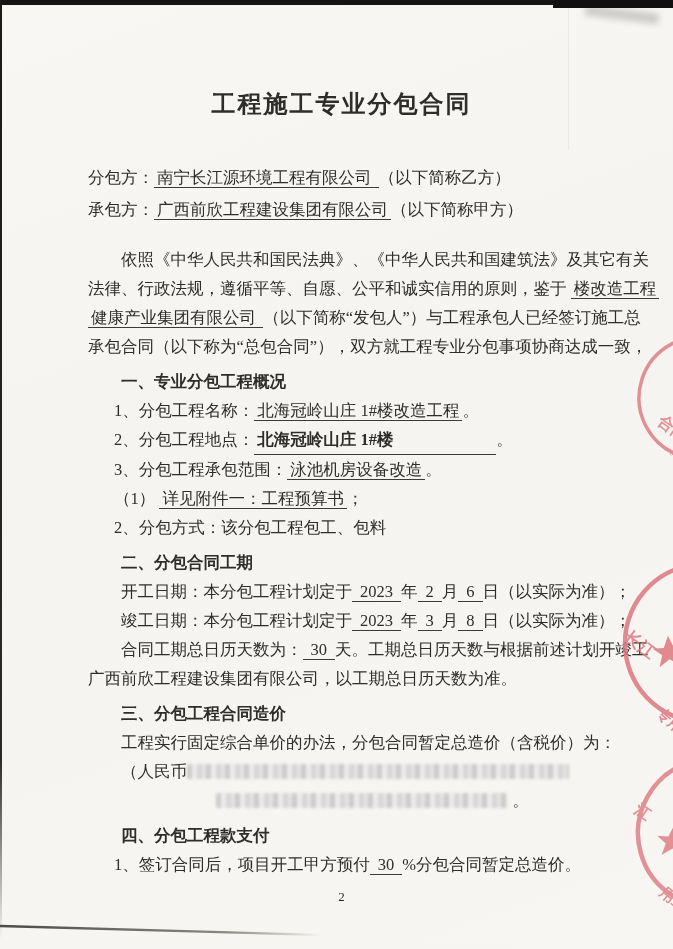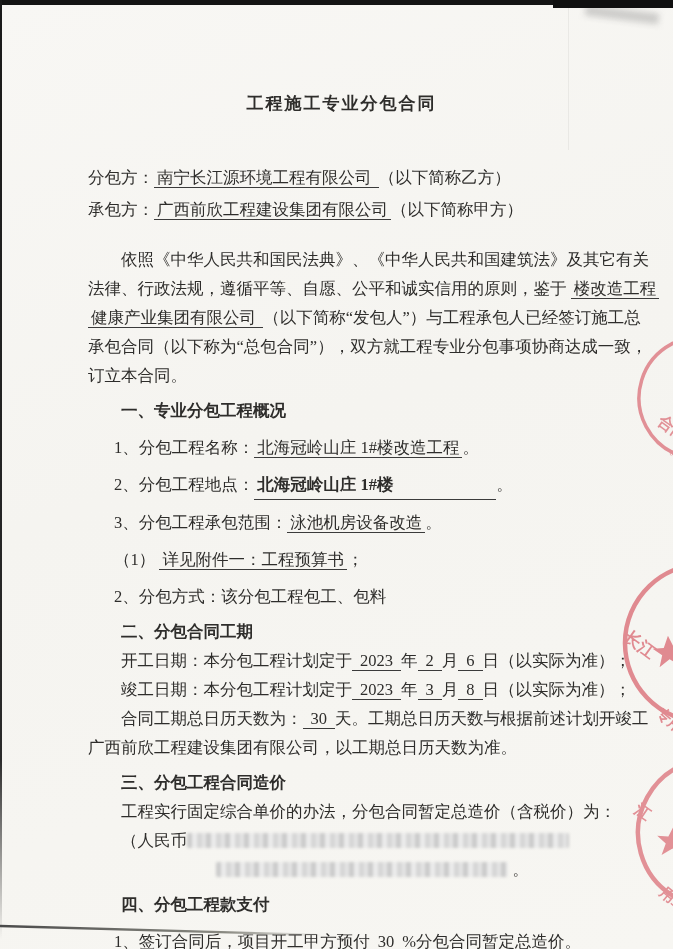--- a/index.html
+++ b/index.html
@@ -13,26 +13,26 @@
   }
   
   .edge-top{position:absolute;top:0;left:0;right:0;height:5px;background:#141414;z-index:5;}
   .edge-top-right{position:absolute;top:0;right:0;width:120px;height:8px;background:#101010;z-index:5;}
   .top-smudge{position:absolute;top:9px;right:14px;width:74px;height:11px;background:rgba(125,125,125,.35);transform:rotate(7deg);filter:blur(3px);z-index:4;}
   .edge-left{position:absolute;top:0;left:0;width:2px;height:100%;background:linear-gradient(#1a1a1a 0%,#2a2a2a 80%,rgba(42,42,42,0) 99%);z-index:5;}
   .crease-v{position:absolute;left:568px;top:0;width:1px;height:150px;background:rgba(0,0,0,.05);}
   .bottom-line{position:absolute;left:0;bottom:0;width:100%;height:30px;z-index:5;pointer-events:none;}
   
   .content{position:absolute;left:88px;right:78px;top:0;font-size:16.5px;line-height:29px;}
-  .title{margin-top:86px;text-align:center;font-size:17px;font-weight:bold;letter-spacing:2px;line-height:36px;}
+  .title{margin-top:86px;text-align:center;font-size:24px;font-weight:bold;letter-spacing:2px;line-height:36px;}
   .parties{margin-top:40px;line-height:32px;}
   .preamble{margin-top:19px;}
   .line{white-space:nowrap;}
   .indent1{padding-left:33px;}
-  .indent2{padding-left:26px;margin-top:8px;}
+  .indent2{padding-left:26px;}
   .heading{font-weight:bold;padding-left:33px;margin-top:6px;}
   .u{border-bottom:1px solid #3b3b3b;padding:0 3px;}
   .u-num{border-bottom:1px solid #3b3b3b;padding:0 8px;}
   .u-ext{border-bottom:1px solid #3b3b3b;padding:0 3px;display:inline-block;min-width:236px;font-weight:bold;}
   .px{display:inline-block;height:15px;border-radius:2px;vertical-align:-2px;
       background:repeating-linear-gradient(90deg,#cbcbcb 0 5px,#ececec 5px 10px,#d6d6d6 10px 15px,#e4e4e4 15px 19px);
       filter:blur(1.7px);}
   .pagenum{margin-top:3px;text-align:center;font-size:13px;}
   
   .stamp-layer{position:absolute;inset:0;z-index:3;pointer-events:none;}
@@ -87,21 +87,20 @@
     <div class="parties">
       <div class="line"><span>分包方：</span><span class="u">南宁长江源环境工程有限公司 </span> <span>（以下简称乙方）</span></div>
       <div class="line"><span>承包方：</span><span class="u">广西前欣工程建设集团有限公司</span><span>（以下简称甲方）</span></div>
     </div>
 
     <div class="preamble">
       <div class="line indent1">依照《中华人民共和国民法典》、《中华人民共和国建筑法》及其它有关</div>
       <div class="line"><span>法律、行政法规，遵循平等、自愿、公平和诚实信用的原则，鉴于 </span><span class="u">楼改造工程</span></div>
       <div class="line"><span class="u">健康产业集团有限公司 </span><span>（以下简称“发包人”）与工程承包人已经签订施工总</span></div>
       <div class="line">承包合同（以下称为“总包合同”），双方就工程专业分包事项协商达成一致，</div>
-      <div class="line">订立本合同。</div>
     </div>
 
     <div class="heading">一、专业分包工程概况</div>
     <div class="line indent2"><span>1、分包工程名称：</span><span class="u">北海冠岭山庄 1#楼改造工程</span><span>。</span></div>
     <div class="line indent2"><span>2、分包工程地点：</span><span class="u-ext">北海冠岭山庄 1#楼</span><span>。</span></div>
     <div class="line indent2"><span>3、分包工程承包范围：</span><span class="u">泳池机房设备改造</span><span>。</span></div>
     <div class="line indent2"><span>（1）</span> <span class="u">详见附件一：工程预算书</span><span>；</span></div>
     <div class="line indent2"><span>2、分包方式：</span><span>该分包工程包工、包料</span></div>
 
     <div class="heading">二、分包合同工期</div>

